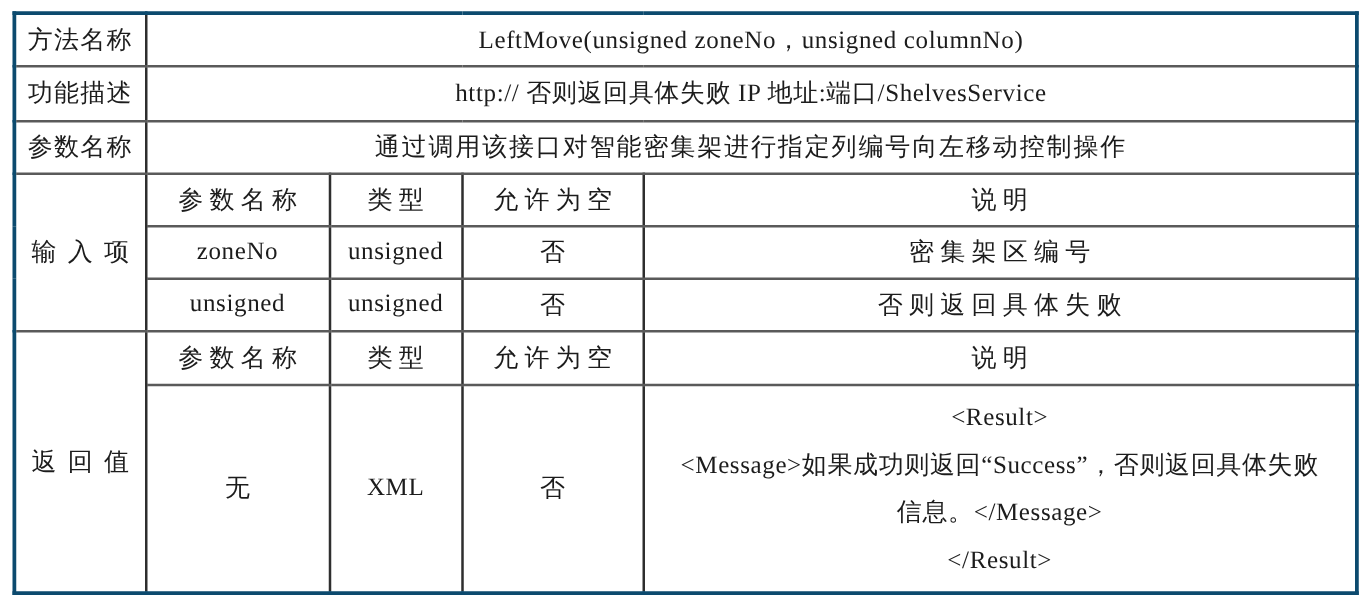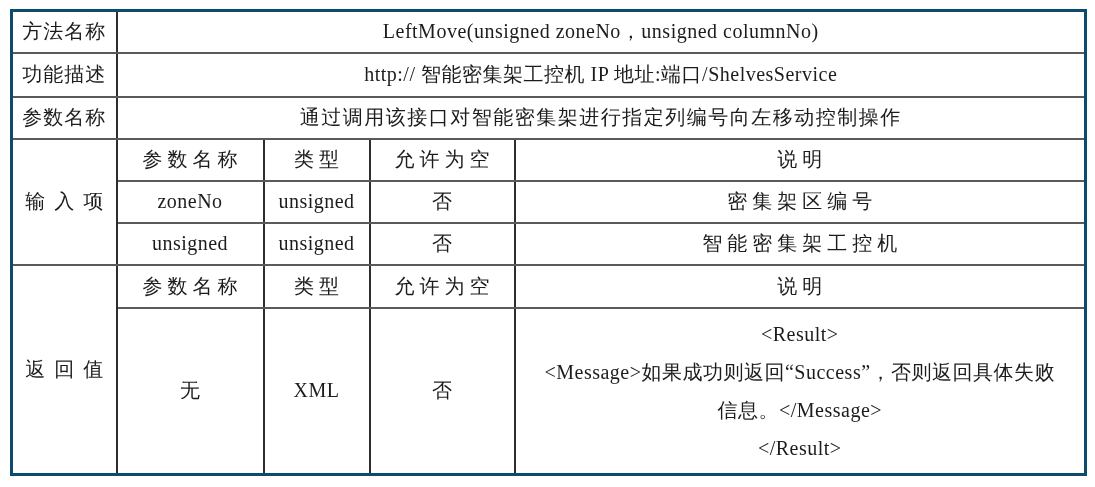--- a/index.html
+++ b/index.html
@@ -78,21 +78,21 @@
   </colgroup>
 
   <tbody>
       <tr class="r">
     <td class="label">方法名称</td>
     <td class="value" colspan="4">LeftMove(unsigned zoneNo，unsigned columnNo)</td>
   </tr>
 
   <tr class="r2">
     <td class="label">功能描述</td>
-    <td class="value" colspan="4">http:// 智能密集架工控机 IP 地址:端口/ShelvesService</td>
+    <td class="value" colspan="4">http:// 否则返回具体失败 IP 地址:端口/ShelvesService</td>
   </tr>
 
   <tr class="r">
     <td class="label">参数名称</td>
     <td class="value cjk" colspan="4">通过调用该接口对智能密集架进行指定列编号向左移动控制操作</td>
   </tr>
 
   <tr class="r">
     <td class="label spread" rowspan="3">输入项</td>
     <td class="hdr">参数名称</td>
@@ -105,21 +105,21 @@
     <td class="pname">zoneNo</td>
     <td class="ptype">unsigned</td>
     <td>否</td>
     <td class="desc">密集架区编号</td>
   </tr>
 
   <tr class="r">
     <td class="pname">unsigned</td>
     <td class="ptype">unsigned</td>
     <td>否</td>
-    <td class="desc">智能密集架工控机</td>
+    <td class="desc">否则返回具体失败</td>
   </tr>
 
   <tr class="hdr-r">
     <td class="label spread" rowspan="2">返回值</td>
     <td class="hdr">参数名称</td>
     <td class="hdr">类型</td>
     <td class="hdr">允许为空</td>
     <td class="hdr">说明</td>
   </tr>
 

